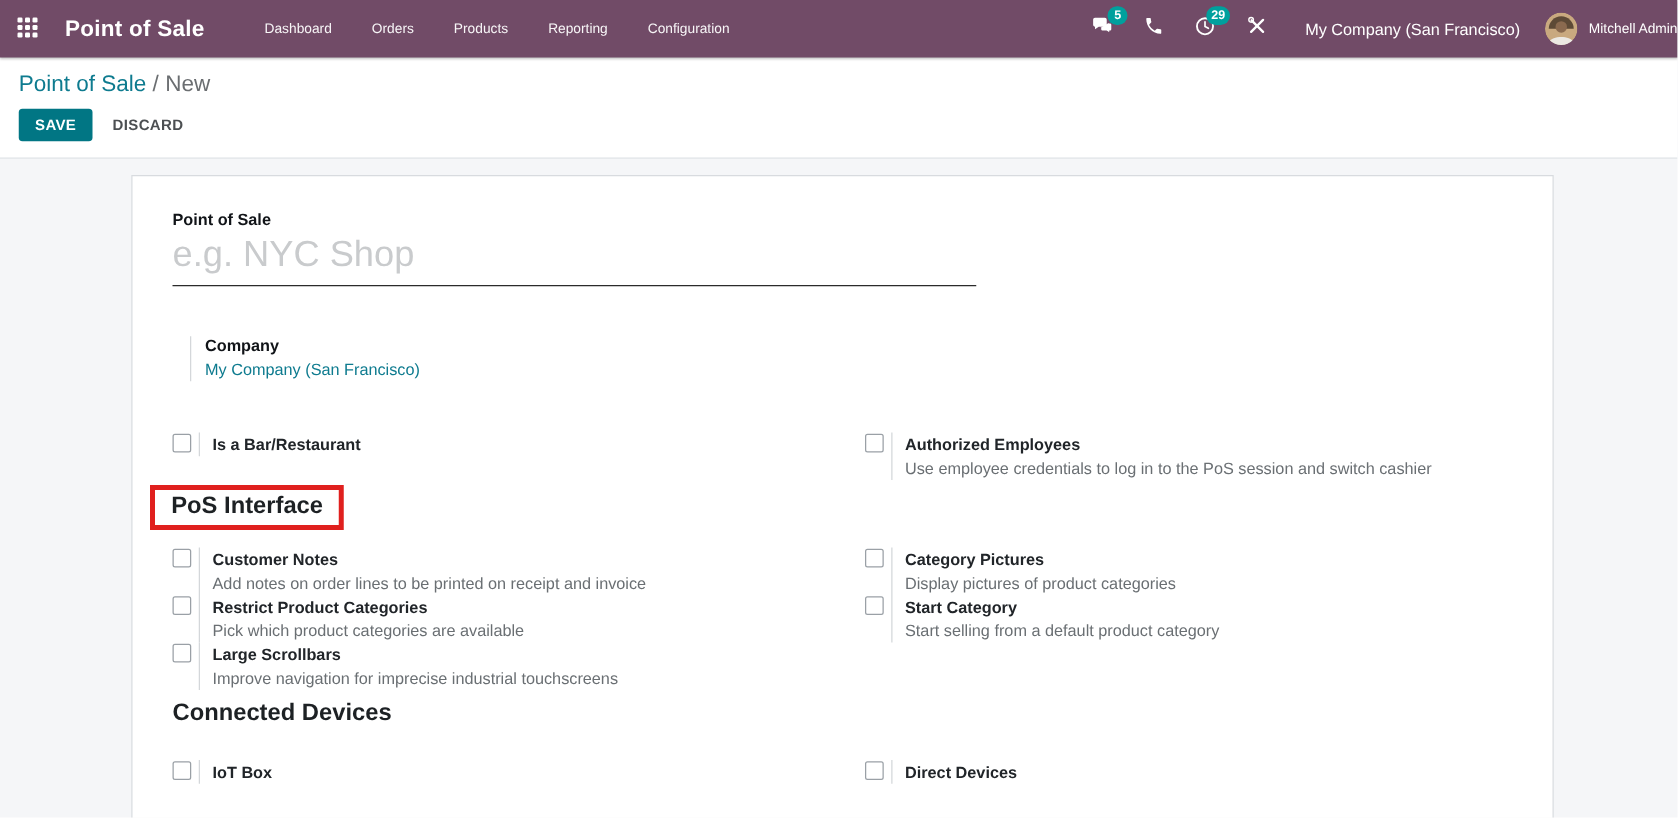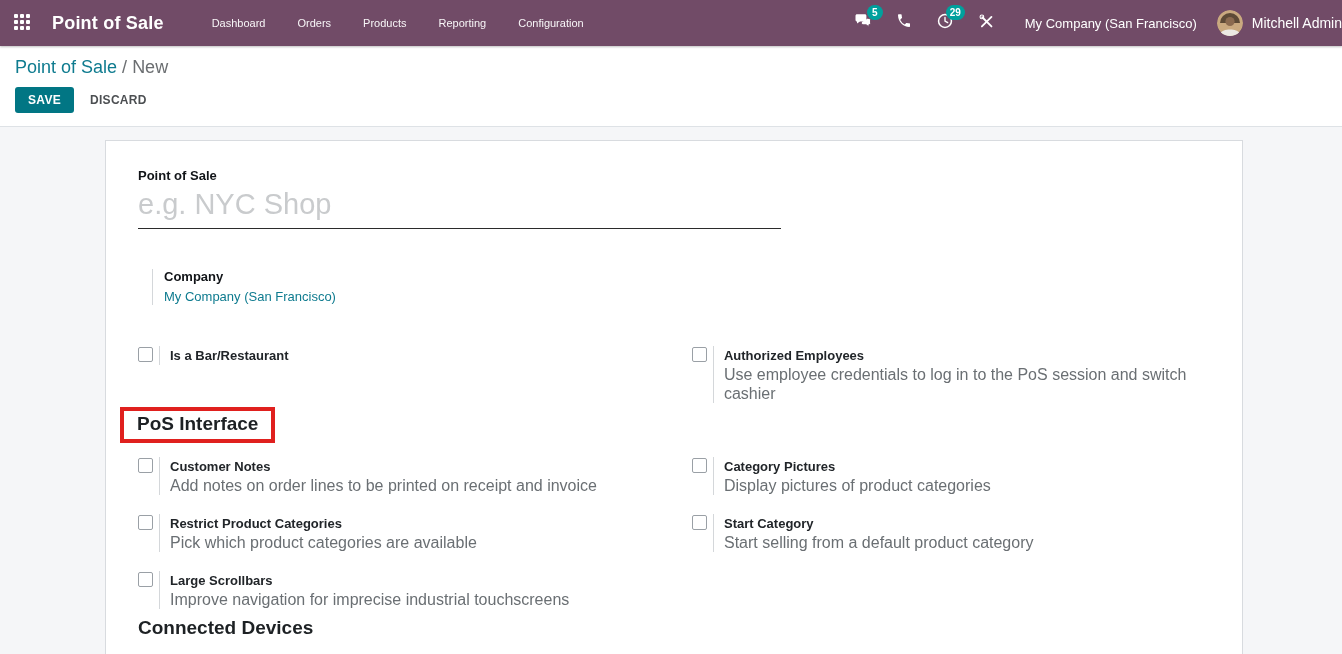--- a/index.html
+++ b/index.html
@@ -25,21 +25,21 @@
   .nav-right { margin-left: auto; display: flex; align-items: center; }
   .icon-btn { position: relative; margin-right: 24px; cursor: pointer; display: flex; align-items: center; }
   .badge {
     position: absolute; top: -7px; right: -11px; background: #00A09D; color: #fff;
     font-size: 10px; font-weight: 700; min-width: 16px; height: 15px; line-height: 15px;
     text-align: center; border-radius: 9px; padding: 0 4px;
   }
   .company-switcher { color: #fff; font-size: 13px; margin: 0 20px 0 6px; cursor: pointer; }
   .user-menu { display: flex; align-items: center; cursor: pointer; }
   .avatar { width: 26px; height: 26px; border-radius: 50%; overflow: hidden; flex: 0 0 auto; }
-  .user-name { color: #fff; font-size: 14px; margin-left: 9px; }
+  .user-name { color: #fff; font-size: 11px; margin-left: 9px; }
 
   
   .control-panel { background: #fff; border-bottom: 1px solid #dee2e6; padding: 11px 15px 13px; }
   .breadcrumb { font-size: 18px; }
   .breadcrumb a { color: #0e7b8f; text-decoration: none; cursor: pointer; }
   .breadcrumb .sep, .breadcrumb .current { color: #6b6e71; }
   .cp-buttons { margin-top: 9px; display: flex; align-items: center; }
   .btn-save {
     background: #017684; color: #fff; border: none; font-family: inherit;
     font-size: 12px; font-weight: 700; padding: 6px 13px; border-radius: 3px;
@@ -61,29 +61,29 @@
     display: block; width: 643px; border: none; border-bottom: 1px solid #2b2b2b;
     font-family: inherit; font-size: 29px; color: #444; padding: 3px 0 7px;
     margin-top: 2px; outline: none; background: transparent;
   }
   .name-input::placeholder { color: #c9cbcd; }
 
   .company-field { margin: 40px 0 0 14px; border-left: 1px solid #d4d7da; padding-left: 11px; }
   .company-field .value a { font-size: 13px; color: #0e7b8f; text-decoration: none; cursor: pointer; }
   .company-field .field-label { margin-bottom: 3px; }
 
-  .settings-grid { display: grid; grid-template-columns: 554px 1fr; row-gap: 19px; margin-top: 41px; }
+  .settings-grid { display: grid; grid-template-columns: 554px 1fr; row-gap: 0; margin-top: 41px; }
   .setting { display: flex; align-items: stretch; align-self: start; }
   .checkbox {
     width: 15px; height: 15px; border: 1px solid #9aa0a6; border-radius: 2px;
     background: #fff; flex: 0 0 auto; margin-top: 1px; cursor: pointer;
   }
   .v-divider { width: 1px; background: #d4d7da; margin: 0 10px 0 6px; align-self: stretch; }
   .setting-label { font-size: 13px; font-weight: 700; color: #212529; line-height: 19px; cursor: pointer; }
-  .setting-desc { font-size: 16px; color: #6a6f73; line-height: 19px; margin-top: 0; }
+  .setting-desc { font-size: 13px; color: #6a6f73; line-height: 19px; margin-top: 0; }
 
   .section-heading { font-size: 19px; font-weight: 600; color: #1d2124; }
   .heading-row { margin-top: 4px; }
   .highlight-box {
     display: inline-block; border: 4px solid #e0201e; padding: 2px 13px 4px;
     margin-left: -18px;
   }
   .heading-row-2 { margin-top: 8px; }
   .settings-grid.last { margin-top: 26px; }
 </style>

